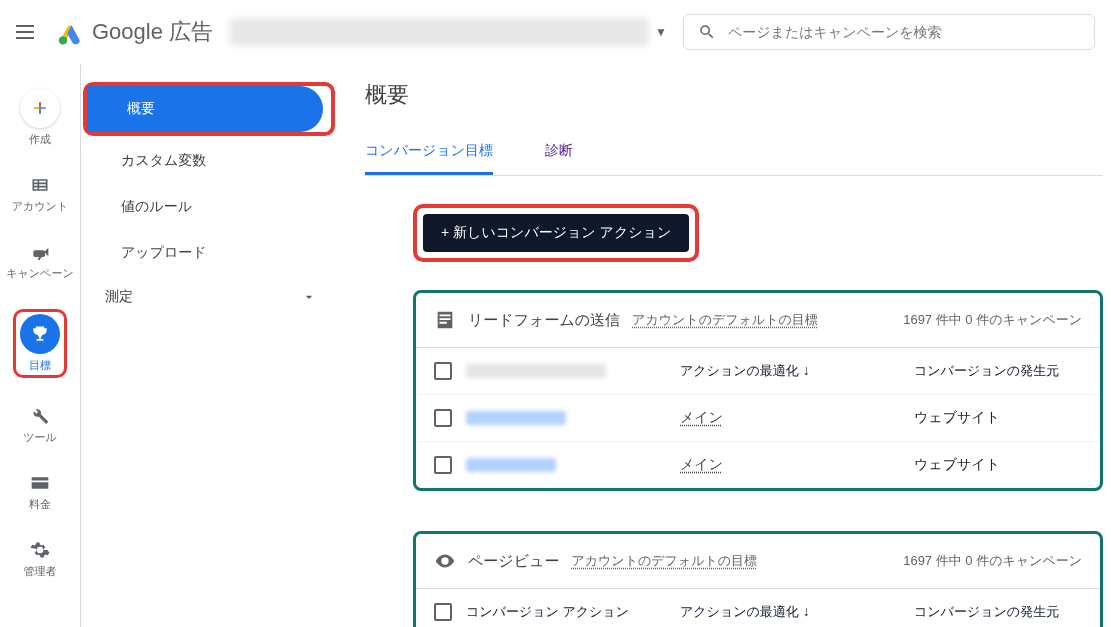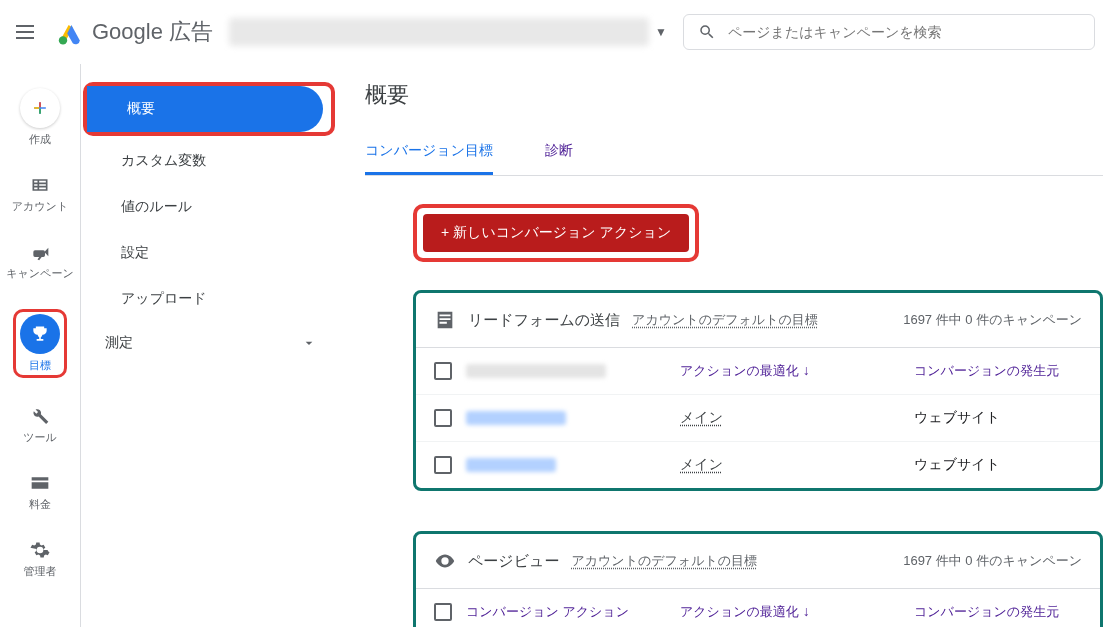--- a/index.html
+++ b/index.html
@@ -44,39 +44,39 @@
     .highlight-pill { border:4px solid #e53935; border-radius: 10px; padding: 0; margin: 2px 6px 2px 2px; }
 
     .main { flex:1; padding: 16px 8px 16px 24px; overflow-y:auto; }
     .main h1 { font-size: 22px; font-weight:400; color:#3c4043; margin-bottom: 24px; }
     .tabs { display:flex; gap:52px; border-bottom: 1px solid #dadce0; margin-bottom: 28px; }
     .tab { padding: 8px 0 12px; font-size:14px; color:#4c1d95; cursor:pointer; border-bottom: 3px solid transparent; }
     .tab.active { color:#1a73e8; border-bottom-color: #1a73e8; }
 
     .action-btn-wrap { margin-left: 48px; margin-bottom: 28px; display:inline-block; }
     .action-btn-highlight { border:4px solid #e53935; border-radius: 10px; padding: 6px; display:inline-block; }
-    .action-btn { background:#b91c1c; color:#fff; border:none; padding: 10px 18px; font-size:14px; border-radius:4px; cursor:pointer; }
+    .action-btn { background:#0f172a; color:#fff; border:none; padding: 10px 18px; font-size:14px; border-radius:4px; cursor:pointer; }
 
     .card { margin-left:48px; border:3px solid #0f766e; border-radius:8px; margin-bottom: 40px; background:#fff; }
     .card-header { display:flex; align-items:center; gap:12px; padding: 16px 18px; border-bottom:1px solid #dadce0; flex-wrap:wrap; }
     .card-header svg { width:22px; height:22px; fill:#5f6368; }
     .card-title { font-size:15px; color:#3c4043; }
     .card-meta { font-size:13px; color:#5f6368; text-decoration: underline dotted; text-underline-offset:3px; }
     .card-stats { font-size:13px; color:#5f6368; margin-left:auto; }
     .card-row { display:flex; align-items:center; padding: 14px 18px; border-bottom:1px solid #f1f3f4; gap:14px; font-size:14px; }
     .card-row:last-child { border-bottom:none; }
     .checkbox { width:18px; height:18px; border:2px solid #5f6368; border-radius:2px; cursor:pointer; flex-shrink:0; }
     .col-name { flex: 0 0 200px; }
     .col-opt { flex: 0 0 220px; }
     .col-src { flex: 1; }
     .blur-text { background:#e4e4e4; border-radius:3px; height:14px; filter: blur(2px); }
     .blur-text.w1 { width:140px; }
     .blur-text.w2 { width:100px; background:#b3d1ff; }
     .blur-text.w3 { width:90px; background:#b3d1ff; }
-    .th-row { font-weight:500; color:#4c1d95; font-size:13px;}
+    .th-row { font-weight:500; color:#0f172a; font-size:13px;}
     .dotted { text-decoration: underline dotted; text-underline-offset:3px; color:#3c4043; }
     .sort-arrow { font-size:14px; margin-left:4px; }
   </style>
 </head>
 <body>
 
 <div class="top-bar">
   <div class="hamburger">
       <span></span>
       <span></span>
@@ -160,21 +160,20 @@
   </div>
 
   <div class="divider"></div>
 
   <div class="side-nav">
     <div class="highlight-pill">
       <div class="side-item active">概要</div>
     </div>
     <div class="side-item">カスタム変数</div>
     <div class="side-item">値のルール</div>
-    <div class="side-item">設定</div>
     <div class="side-item">アップロード</div>
     <div class="side-section">
       <span>測定</span>
       <svg viewBox="0 0 24 24">
           <path d="M7 10l5 5 5-5z"></path>
         </svg>
     </div>
   </div>
 
   <div class="main">

